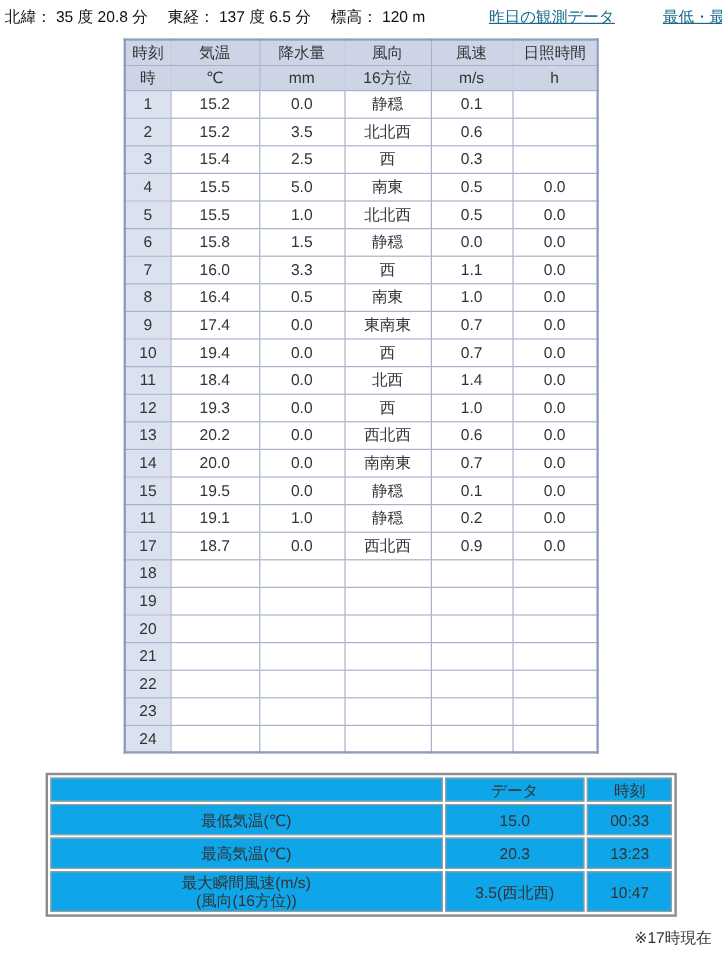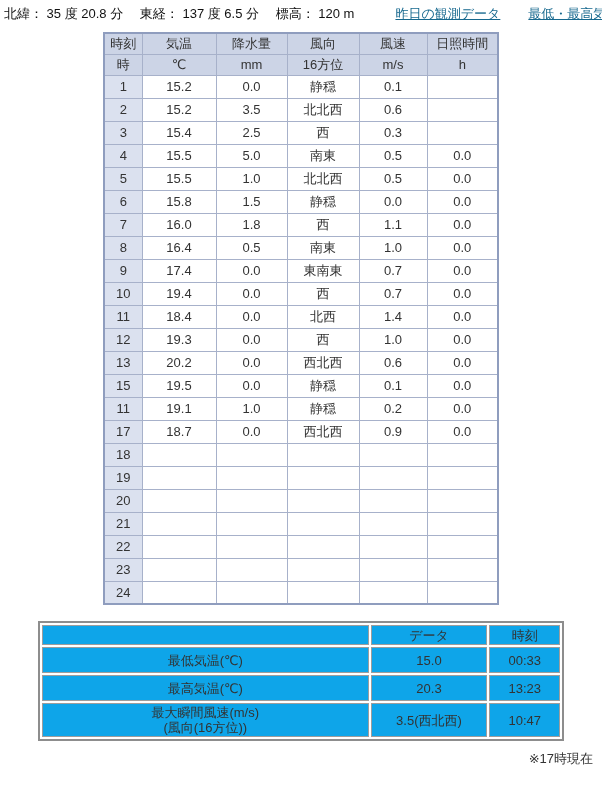--- a/index.html
+++ b/index.html
@@ -19,21 +19,21 @@
     padding: 5px 3px 0 4px;
     white-space: nowrap;
     color: #111111;
     gap: 16px;
   }
   .loc { flex: 1; }
   .loc span { margin-right: 13px; }
   a.lnk {
     color: #16688e;
     text-decoration: underline;
-    margin-left: 12px;
+    margin-left: 24px;
     cursor: pointer;
   }
 
   
   table.obs {
     border-collapse: collapse;
     table-layout: fixed;
     margin: 9px auto 0 auto;
     border: 2px solid #8f9dbe;
     empty-cells: show;
@@ -172,21 +172,21 @@
         <td class="hour">6</td>
         <td>15.8</td>
         <td>1.5</td>
         <td>静穏</td>
         <td>0.0</td>
         <td>0.0</td>
       </tr>
       <tr>
         <td class="hour">7</td>
         <td>16.0</td>
-        <td>1.8</td>
+        <td>3.3</td>
         <td>西</td>
         <td>1.1</td>
         <td>0.0</td>
       </tr>
       <tr>
         <td class="hour">8</td>
         <td>16.4</td>
         <td>0.5</td>
         <td>南東</td>
         <td>1.0</td>
@@ -223,20 +223,28 @@
         <td>西</td>
         <td>1.0</td>
         <td>0.0</td>
       </tr>
       <tr>
         <td class="hour">13</td>
         <td>20.2</td>
         <td>0.0</td>
         <td>西北西</td>
         <td>0.6</td>
+        <td>0.0</td>
+      </tr>
+      <tr>
+        <td class="hour">14</td>
+        <td>20.0</td>
+        <td>0.0</td>
+        <td>南南東</td>
+        <td>0.7</td>
         <td>0.0</td>
       </tr>
       <tr>
         <td class="hour">15</td>
         <td>19.5</td>
         <td>0.0</td>
         <td>静穏</td>
         <td>0.1</td>
         <td>0.0</td>
       </tr>

